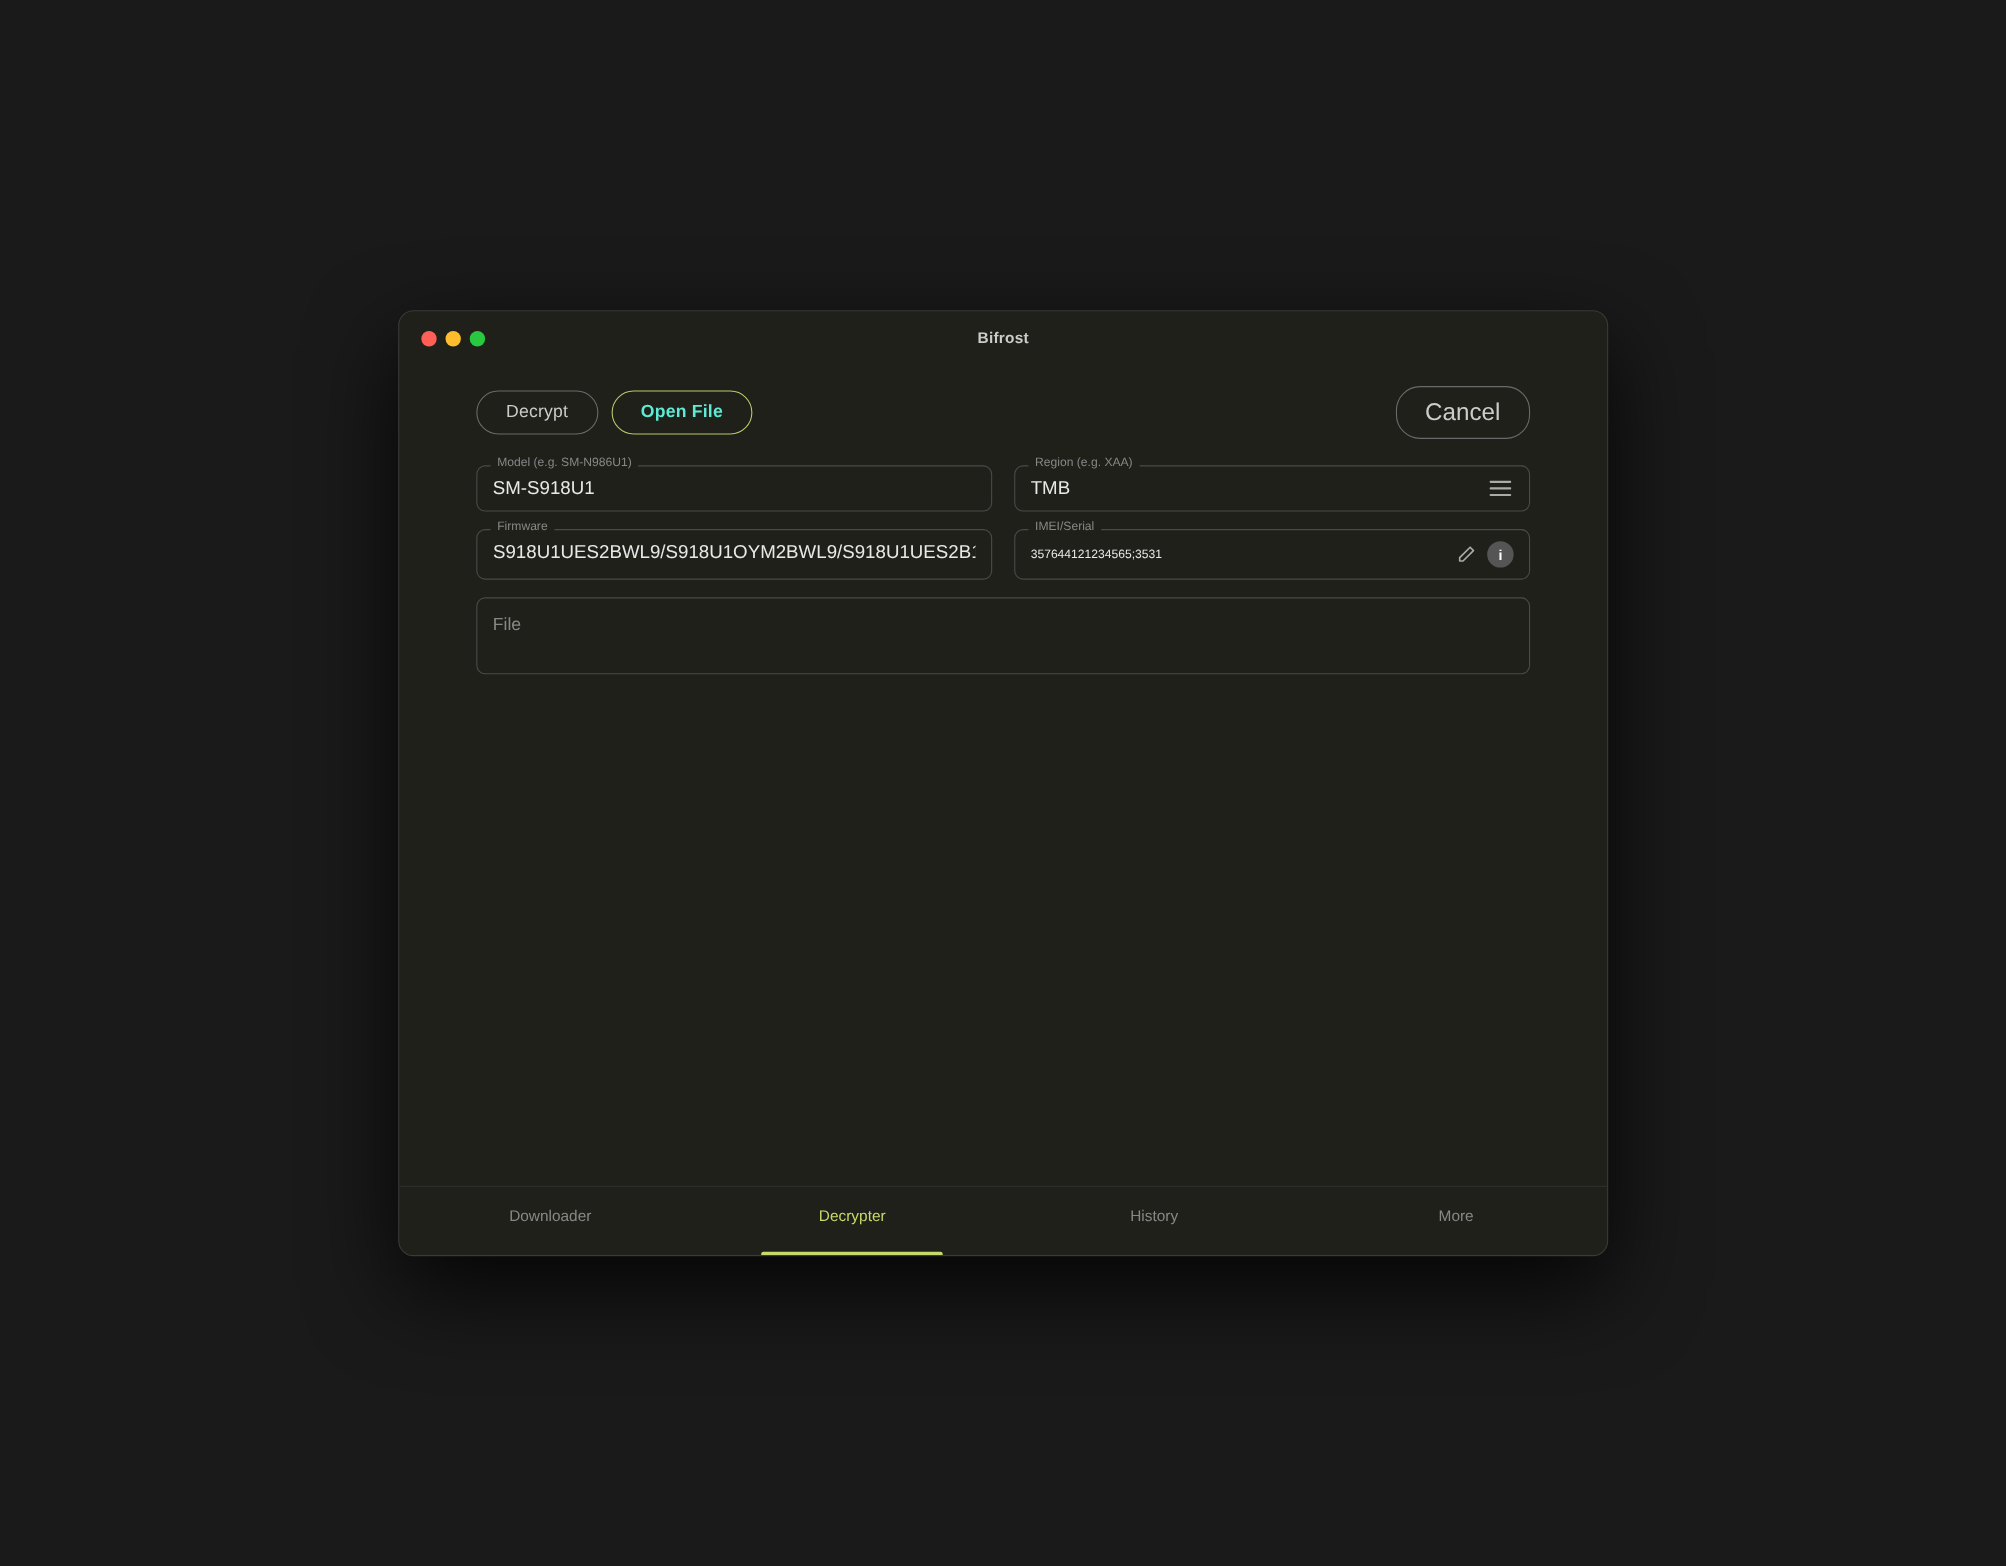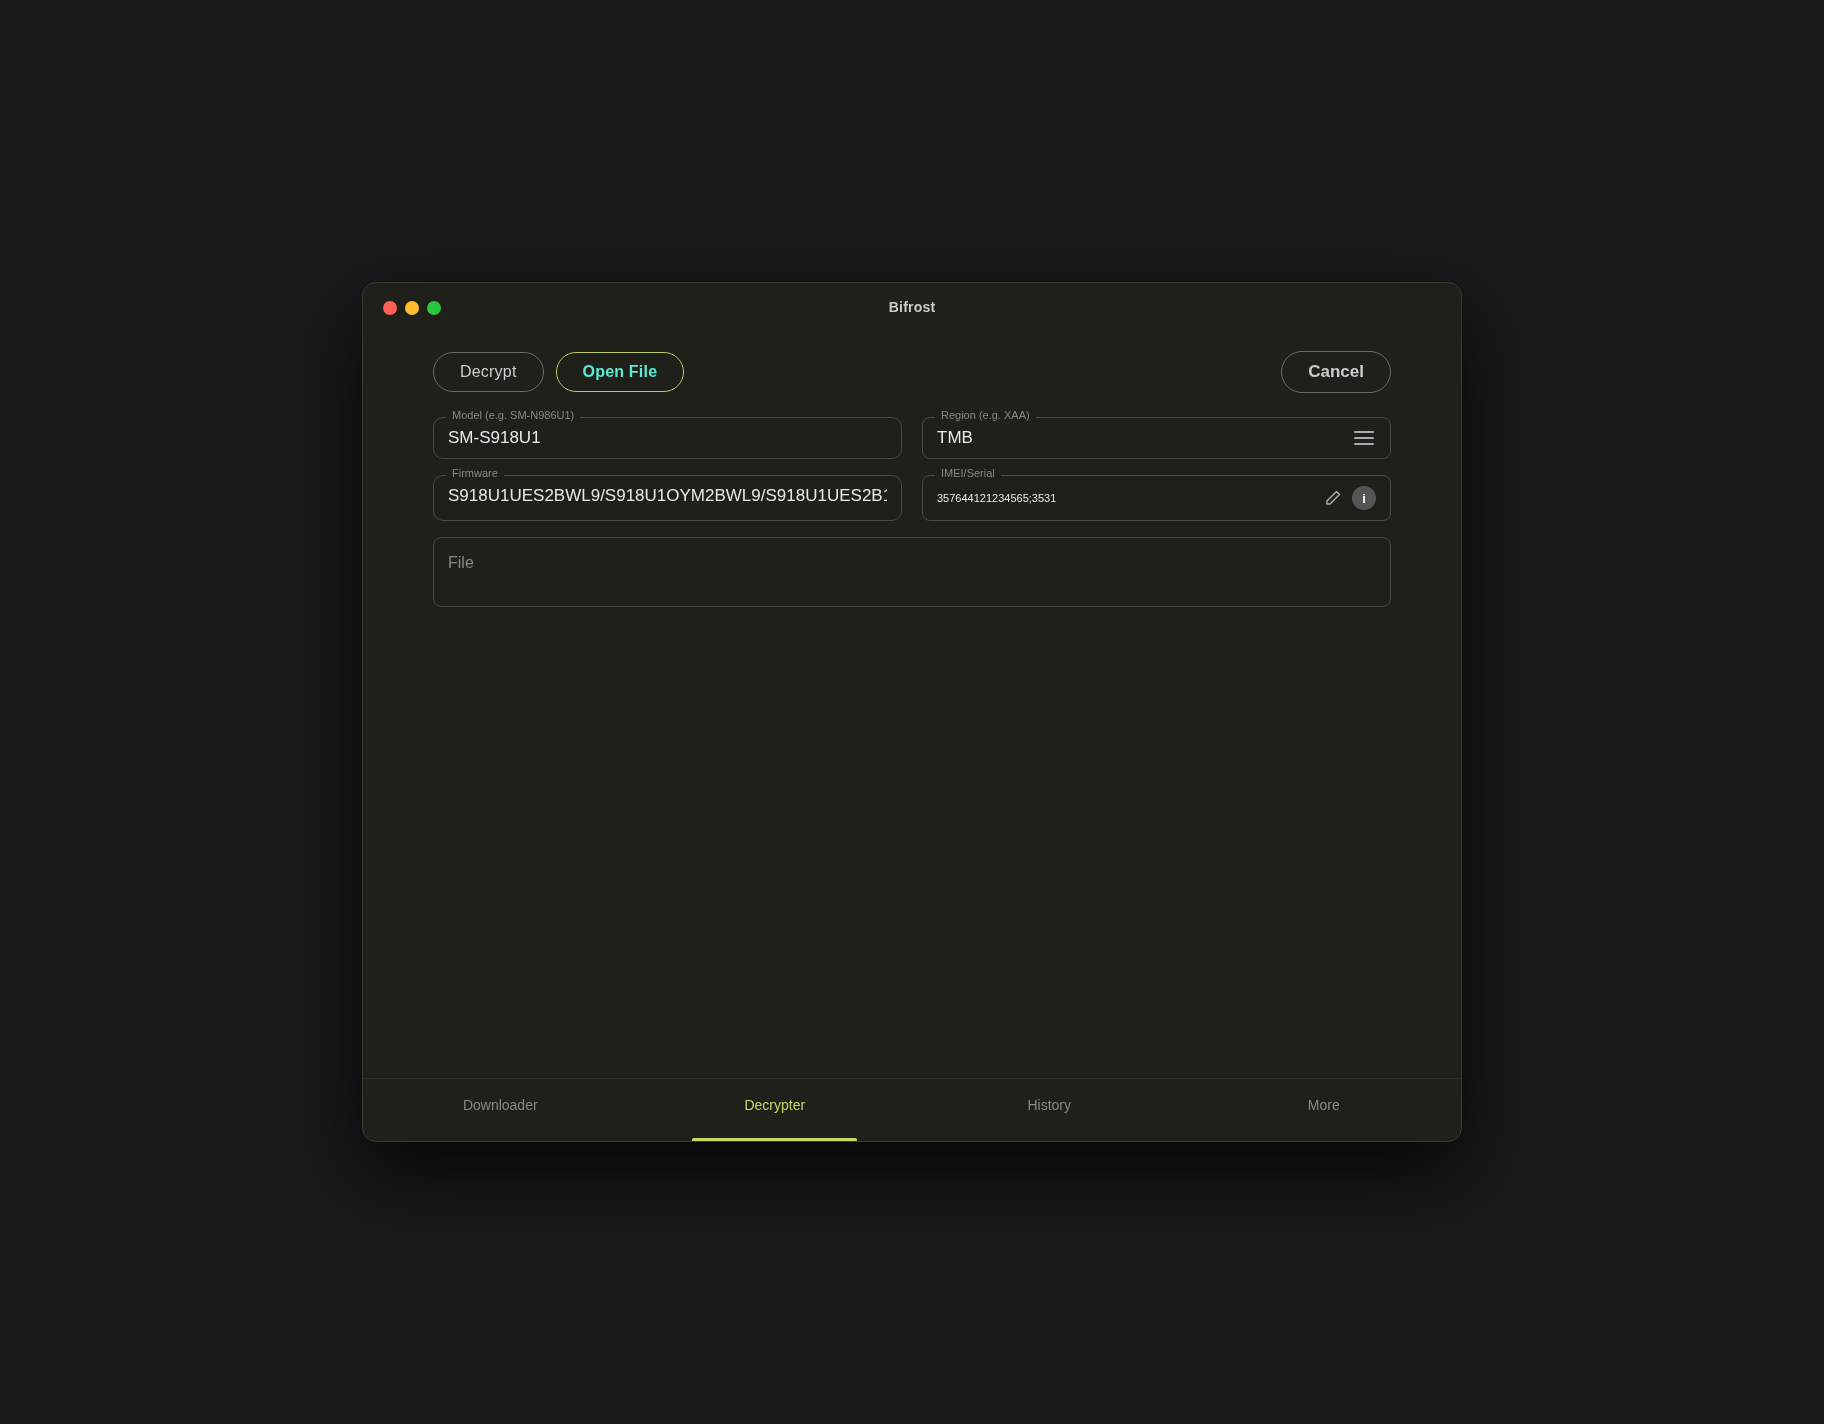--- a/index.html
+++ b/index.html
@@ -103,22 +103,22 @@
 
     .toolbar-btn.active {
       border-color: #b8c96a;
       color: #5eead4;
       font-weight: 700;
     }
 
     .toolbar-btn-cancel {
       border-radius: 22px;
       padding: 10px 26px;
-      font-size: 17px;
-      font-weight: 700;
+      font-size: 22px;
+      font-weight: 400;
       cursor: pointer;
       border: 1.5px solid #6a6a6a;
       background: transparent;
       color: #cccccc;
     }
 
     
     .form-row {
       display: flex;
       gap: 20px;
@@ -128,21 +128,20 @@
     .field-group {
       flex: 1;
       position: relative;
       border: 1.5px solid #4a4a4a;
       border-radius: 8px;
       padding: 10px 14px 10px 14px;
     }
 
     .field-group.full-width {
       flex: 1;
-      border-radius: 10px;
     }
 
     .field-label {
       position: absolute;
       top: -9px;
       left: 12px;
       background: #1e2019;
       padding: 0 6px;
       font-size: 11px;
       color: #888888;

